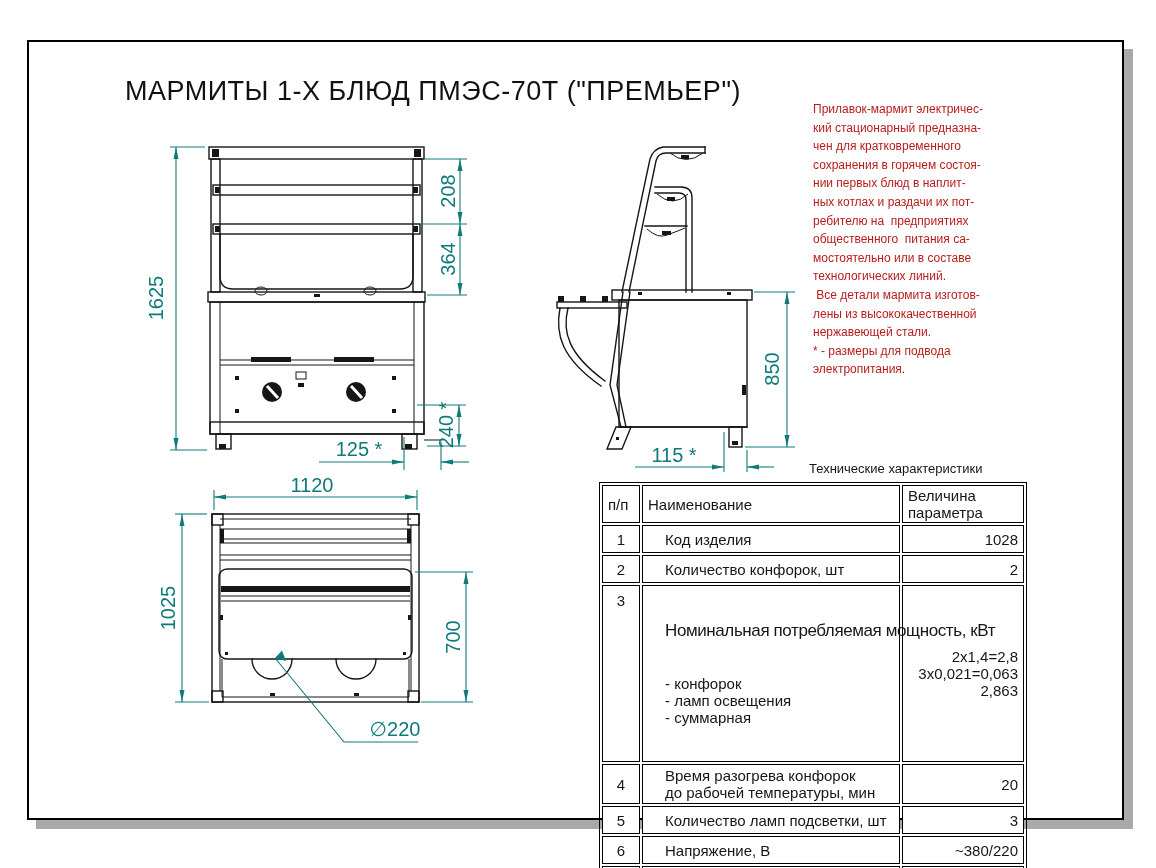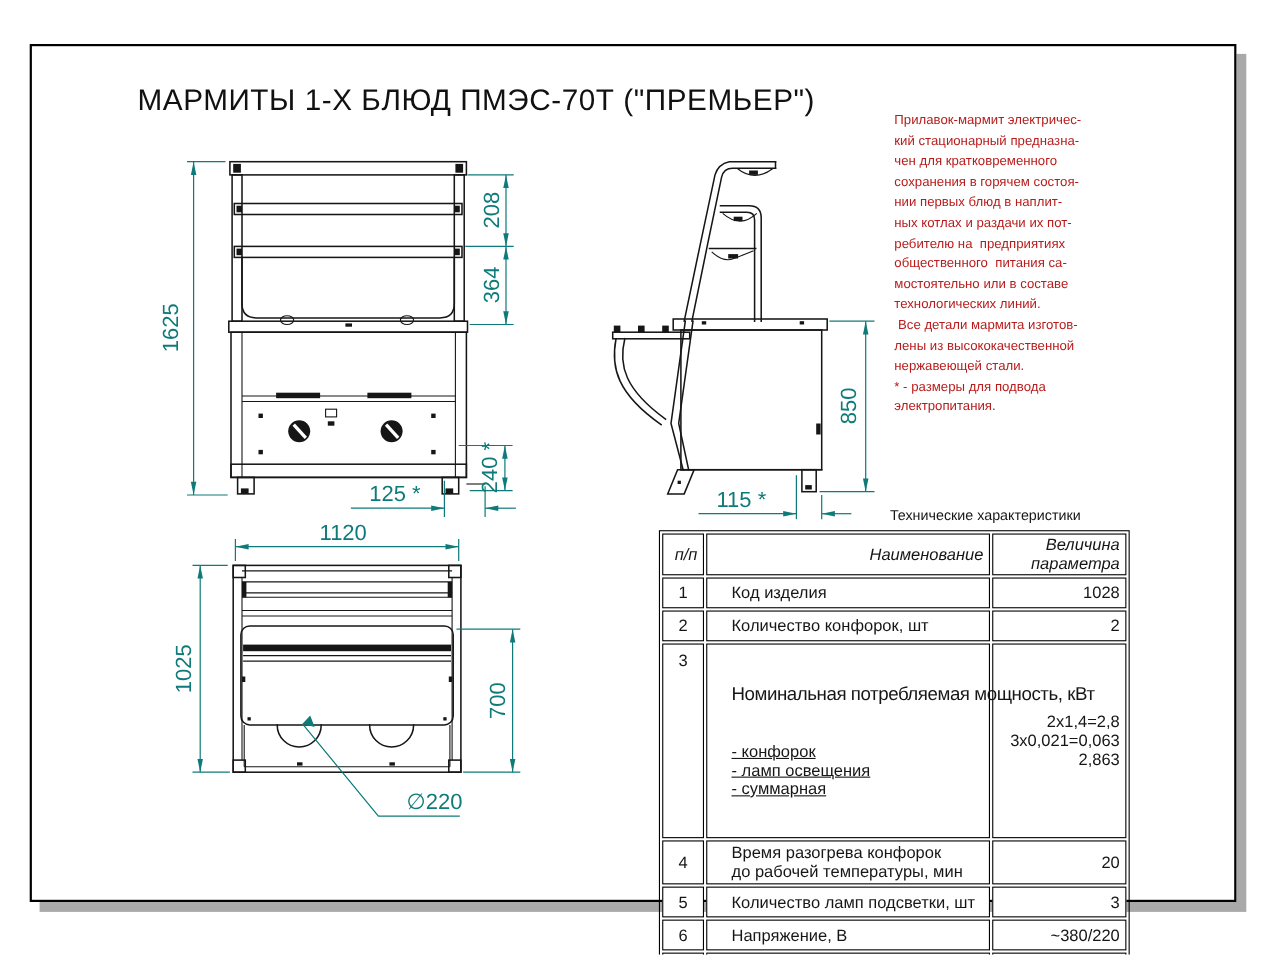--- a/index.html
+++ b/index.html
@@ -17,30 +17,30 @@
   .diml{stroke:#0f7a7a;stroke-width:1.1;fill:none;}
   .arr{fill:#0f7a7a;stroke:none;}
   .dim{position:absolute;color:#0f7a7a;font-size:20px;width:60px;height:20px;line-height:20px;
        text-align:center;white-space:nowrap;}
   .vert{transform:rotate(-90deg);transform-origin:center;}
   
   #spec{left:570px;top:440px;width:428px;}
   table{border-collapse:separate;border-spacing:2px;border:1px solid #000;width:428px;
         table-layout:fixed;font-size:15px;color:#161616;}
   th,td{border:1px solid #000;padding:1px 5px;vertical-align:middle;background:#fff;}
-  th{font-weight:normal;text-align:right;white-space:pre-wrap;height:34px;font-style:italic;}
+  th{font-weight:normal;text-align:left;white-space:pre-wrap;height:34px;}
   td.num{text-align:center;}
   td.name{text-align:left;padding-left:22px;white-space:pre-wrap;}
   td.val{text-align:right;white-space:pre-wrap;}
   col.c1{width:38px;} col.c2{width:258px;} col.c3{width:122px;}
   tbody tr td{height:24px;}
   tbody tr.tall td{height:76px;}
   tbody tr.med td{height:36px;}
   .condensed{display:block;font-size:17px;letter-spacing:-.4px;white-space:nowrap;}
-  .subl{display:block;white-space:pre-wrap;text-decoration:underline;}
+  .subl{display:block;white-space:pre-wrap;}
 </style>
 </head>
 <body>
 
 <div id="stage">
  <div id="sheet">
 
   <svg width="1093" height="776" viewBox="0 0 1093 776">
 
     <g>

